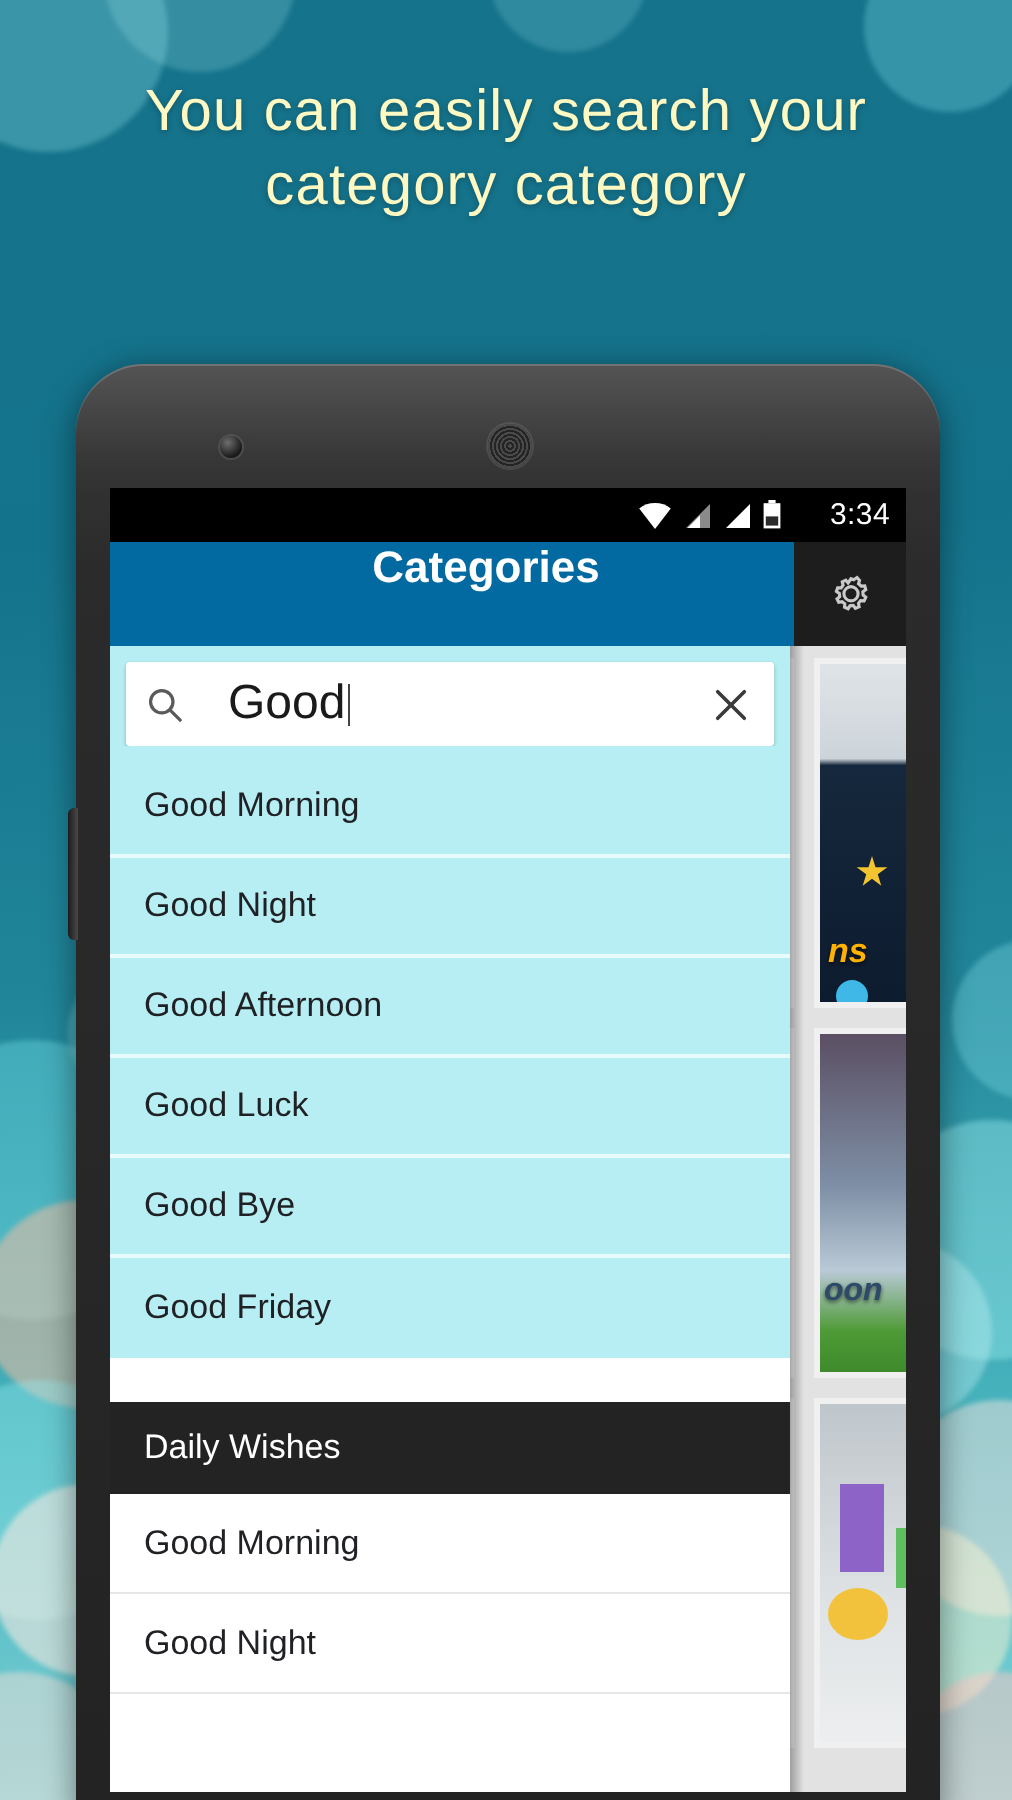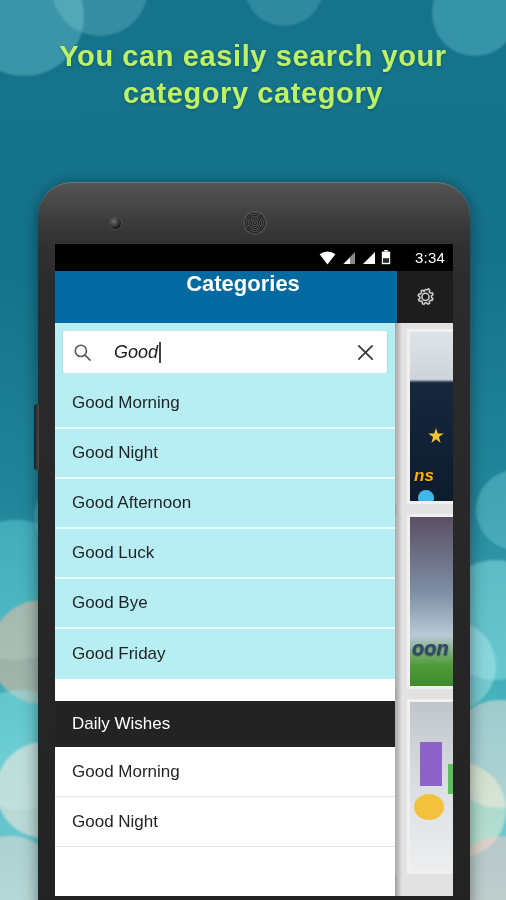--- a/index.html
+++ b/index.html
@@ -28,23 +28,23 @@
     filter: blur(1.2px);
   }
 
   
   #headline {
     position: absolute;
     top: 38px;
     left: 0;
     width: 506px;
     text-align: center;
-    color: #bef264;
+    color: #fef9c3;
     font-size: 29px;
-    font-weight: bold;
+    font-weight: normal;
     letter-spacing: 0.6px;
     line-height: 37px;
     text-shadow: 0 1px 3px rgba(0,0,0,0.25);
     z-index: 12;
   }
 
   
   #phone {
     position: absolute;
     left: 38px;
@@ -192,23 +192,22 @@
     padding: 0 12px 0 10px;
     box-shadow: 0 1px 2px rgba(0,0,0,0.22);
   }
   #search-text-wrap {
     flex: 1;
     display: flex;
     align-items: center;
     padding-left: 22px;
   }
   #search-value {
-    font-size: 18px;
+    font-size: 24px;
     color: #1a1a1a;
-    font-style: italic;
   }
   #caret {
     display: inline-block;
     width: 1.5px;
     height: 21px;
     background: #444;
     margin-left: 1px;
   }
   #suggestions {
     background: #b6eef3;
@@ -334,21 +333,21 @@
       <div class="thumb" style="left:352px;top:6px;width:160px;height:175px;background:linear-gradient(180deg,#dfe4e8 0%,#cdd4d9 28%,#16283d 30%,#0d1b2e 100%);">
         <div style="position:absolute;left:18px;top:96px;width:16px;height:16px;background:#f4c430;clip-path:polygon(50% 0,61% 35%,98% 35%,68% 57%,79% 93%,50% 71%,21% 93%,32% 57%,2% 35%,39% 35%);"></div>
 
         <div style="position:absolute;left:8px;top:158px;width:16px;height:16px;border-radius:50%;background:#3fb8e8;"></div>
         <div class="thumb-label" style="left:4px;top:134px;">ns</div>
       </div>
 
       <div class="thumb" style="left:12px;top:191px;width:160px;height:175px;background:linear-gradient(160deg,#b0c4d4,#4a6a84);"></div>
       <div class="thumb" style="left:182px;top:191px;width:160px;height:175px;background:linear-gradient(160deg,#9fb8ca,#3c5a72);"></div>
       <div class="thumb" style="left:352px;top:191px;width:160px;height:175px;background:linear-gradient(180deg,#5b4f63 0%,#7e8fa6 45%,#b9c9d6 70%,#4e9a36 88%,#3f8a2c 100%);">
-        <div class="thumb-label" style="left:2px;top:120px;color:#2d4a6b;font-size:20px;">oon</div>
+        <div class="thumb-label" style="left:2px;top:120px;color:#2d4a6b;font-size:16px;">oon</div>
       </div>
 
       <div class="thumb" style="left:12px;top:376px;width:160px;height:175px;background:linear-gradient(160deg,#d9dde0,#9aa2a8);"></div>
       <div class="thumb" style="left:182px;top:376px;width:160px;height:175px;background:linear-gradient(160deg,#e6e9ea,#a8b0b6);"></div>
       <div class="thumb" style="left:352px;top:376px;width:160px;height:175px;background:linear-gradient(180deg,#bfc6cb 0%,#dfe3e5 60%,#eceeef 100%);">
         <div style="position:absolute;left:10px;top:40px;width:22px;height:44px;background:#8e63c8;"></div>
         <div style="position:absolute;left:4px;top:92px;width:30px;height:26px;border-radius:50%;background:#f2c23d;"></div>
         <div style="position:absolute;left:38px;top:62px;width:18px;height:30px;background:#5fbf5f;"></div>
       </div>
     </div>

